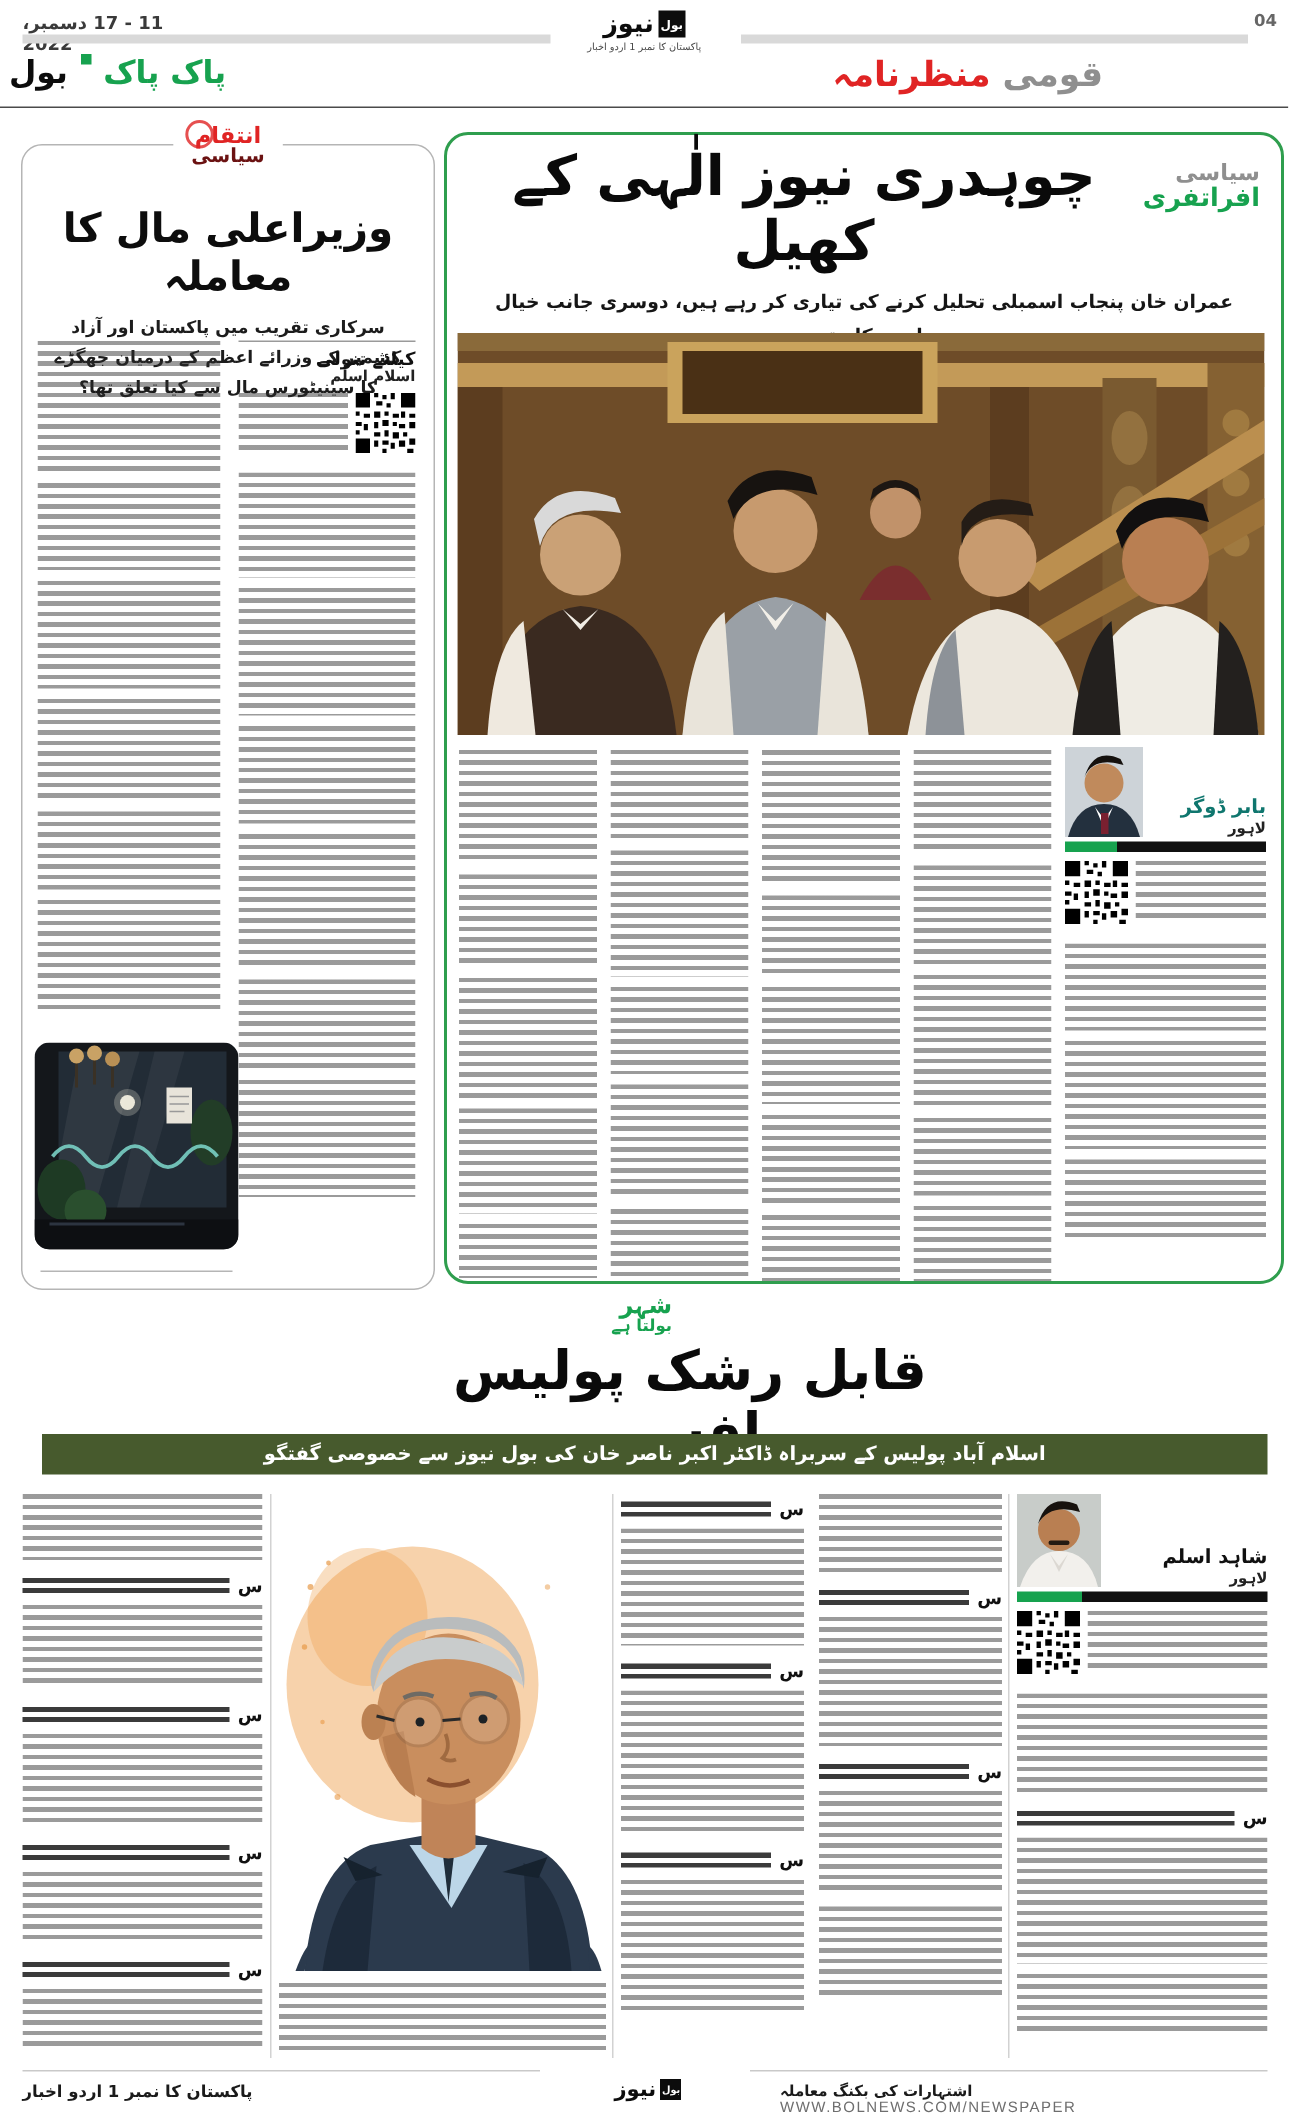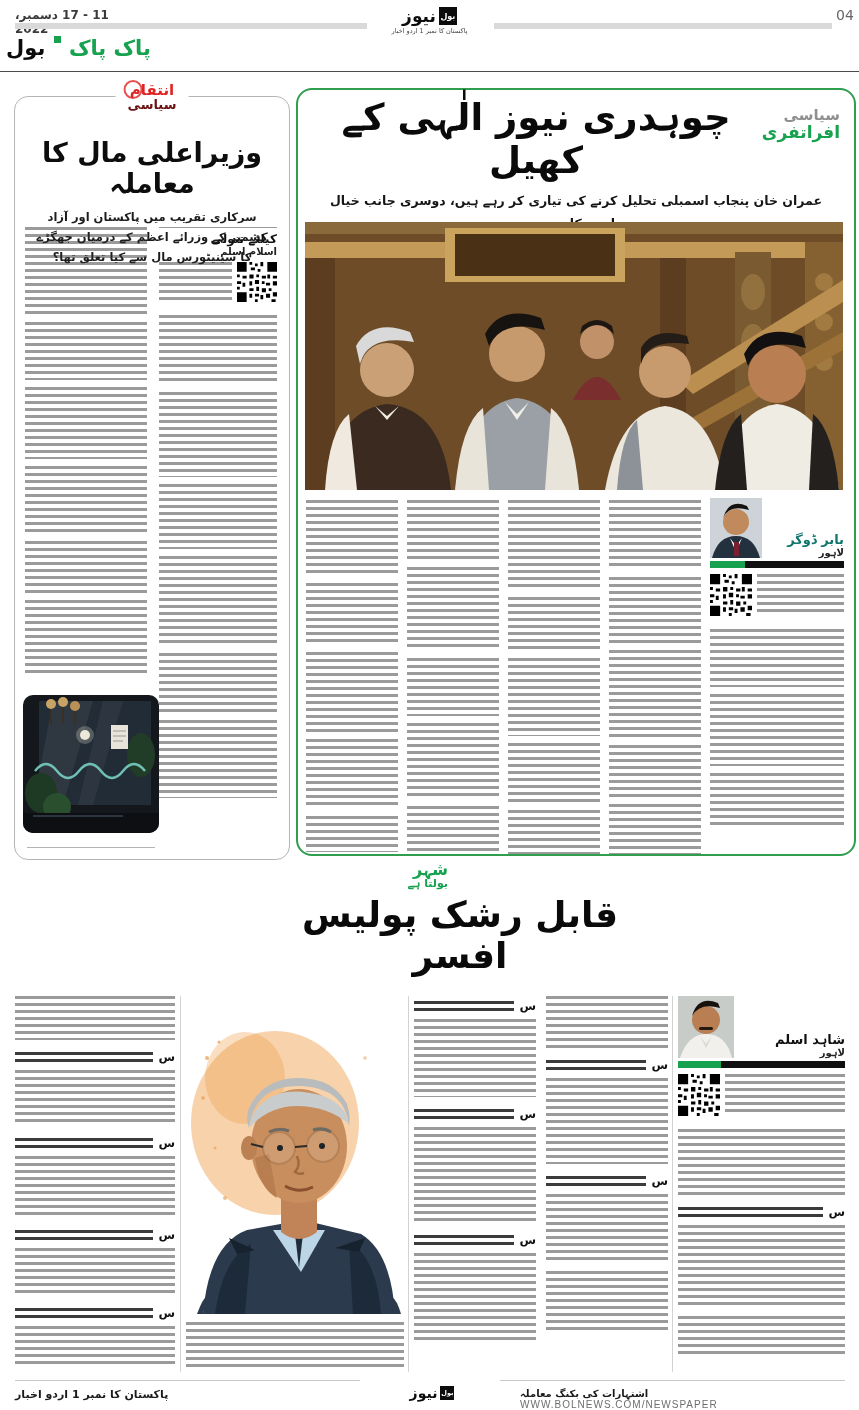--- a/index.html
+++ b/index.html
@@ -35,28 +35,33 @@
 
   <div class="abs" style="left:372px;top:6px;width:115px;text-align:center;">
     <div class="logo-row" style="justify-content:center;">
       <span class="logo-box" style="width:18px;height:18px;font-size:8px;">بول</span>
       <span style="font-size:17px;font-weight:900;color:#0c0c0c;">نیوز</span>
     </div>
     <div class="rtl" style="font-size:6.5px;color:#444;margin-top:1px;">پاکستان کا نمبر 1 اردو اخبار</div>
   </div>
 
   <div class="abs grayrule" style="left:494px;top:23px;width:338px;height:6px;"></div>
-  <div class="abs" style="left:836px;top:7px;font-size:14px;font-weight:400;color:#666;">04</div>
+  <div class="abs" style="left:836px;top:7px;font-size:11px;font-weight:700;color:#666;">04</div>
 
   <div class="abs rtl" style="left:6px;top:36px;font-size:21px;font-weight:900;direction:rtl;text-align:left;width:150px;">
     <span style="color:#17a24f;">پاک پاک</span>
     <span style="display:inline-block;width:7px;height:7px;background:#17a24f;vertical-align:top;margin:0 1px;"></span>
     <span style="color:#0c0c0c;">بول</span>
   </div>
 
+  <div class="abs rtl" style="left:555px;top:36px;width:290px;font-size:23px;font-weight:900;text-align:left;">
+    <span style="color:#8f8f8f;">قومی</span>
+    <span> </span>
+    <span style="color:#e02424;">منظرنامہ</span>
+  </div>
 
   <div class="abs" style="left:0;top:71px;width:859px;height:1px;background:#4a4a4a;"></div>
 
   <div class="abs" style="left:14px;top:96px;width:274px;height:762px;border:1.5px solid #b5b5b5;border-radius:14px;">
 
     <div class="abs" style="left:50%;transform:translateX(-50%);top:-16px;background:#fff;padding:0 12px;text-align:center;">
       <span class="kick-top rtl" style="color:#e02424;font-size:15px;font-weight:900;">انتقام</span>
         <span class="ring" style="left:8px;"></span>
       <span class="rtl" style="display:block;color:#6b1212;font-size:13px;font-weight:900;margin-top:-2px;">سیاسی</span>
     </div>
@@ -249,20 +254,22 @@
     </div>
   </div>
 
   <div class="abs" style="left:368px;top:860px;width:80px;text-align:right;">
     <div class="rtl" style="color:#17a24f;font-size:16px;font-weight:900;">شہر</div>
     <div class="rtl" style="color:#17a24f;font-size:11px;font-weight:800;margin-top:-2px;">بولتا ہے</div>
   </div>
 
   <div class="abs rtl" style="left:260px;top:894px;width:400px;text-align:center;font-size:36px;font-weight:900;color:#0a0a0a;">قابل رشک پولیس افسر</div>
 
+  <div class="abs rtl" style="left:28px;top:956px;width:817px;height:27px;background:#475a2d;color:#fff;font-size:13px;font-weight:800;
+              line-height:27px;text-align:center;">اسلام آباد پولیس کے سربراہ ڈاکٹر اکبر ناصر خان کی بول نیوز سے خصوصی گفتگو</div>
 
   <div class="abs col-rule" style="left:180px;top:996px;height:376px;"></div>
   <div class="abs col-rule" style="left:408px;top:996px;height:376px;"></div>
   <div class="abs col-rule" style="left:672px;top:996px;height:376px;"></div>
 
   <div class="abs" style="left:15px;top:996px;width:160px;">
     <div class="simbox">
         <div class="sim" style="height: 44px;"></div>
       </div>
     <div class="qa">

